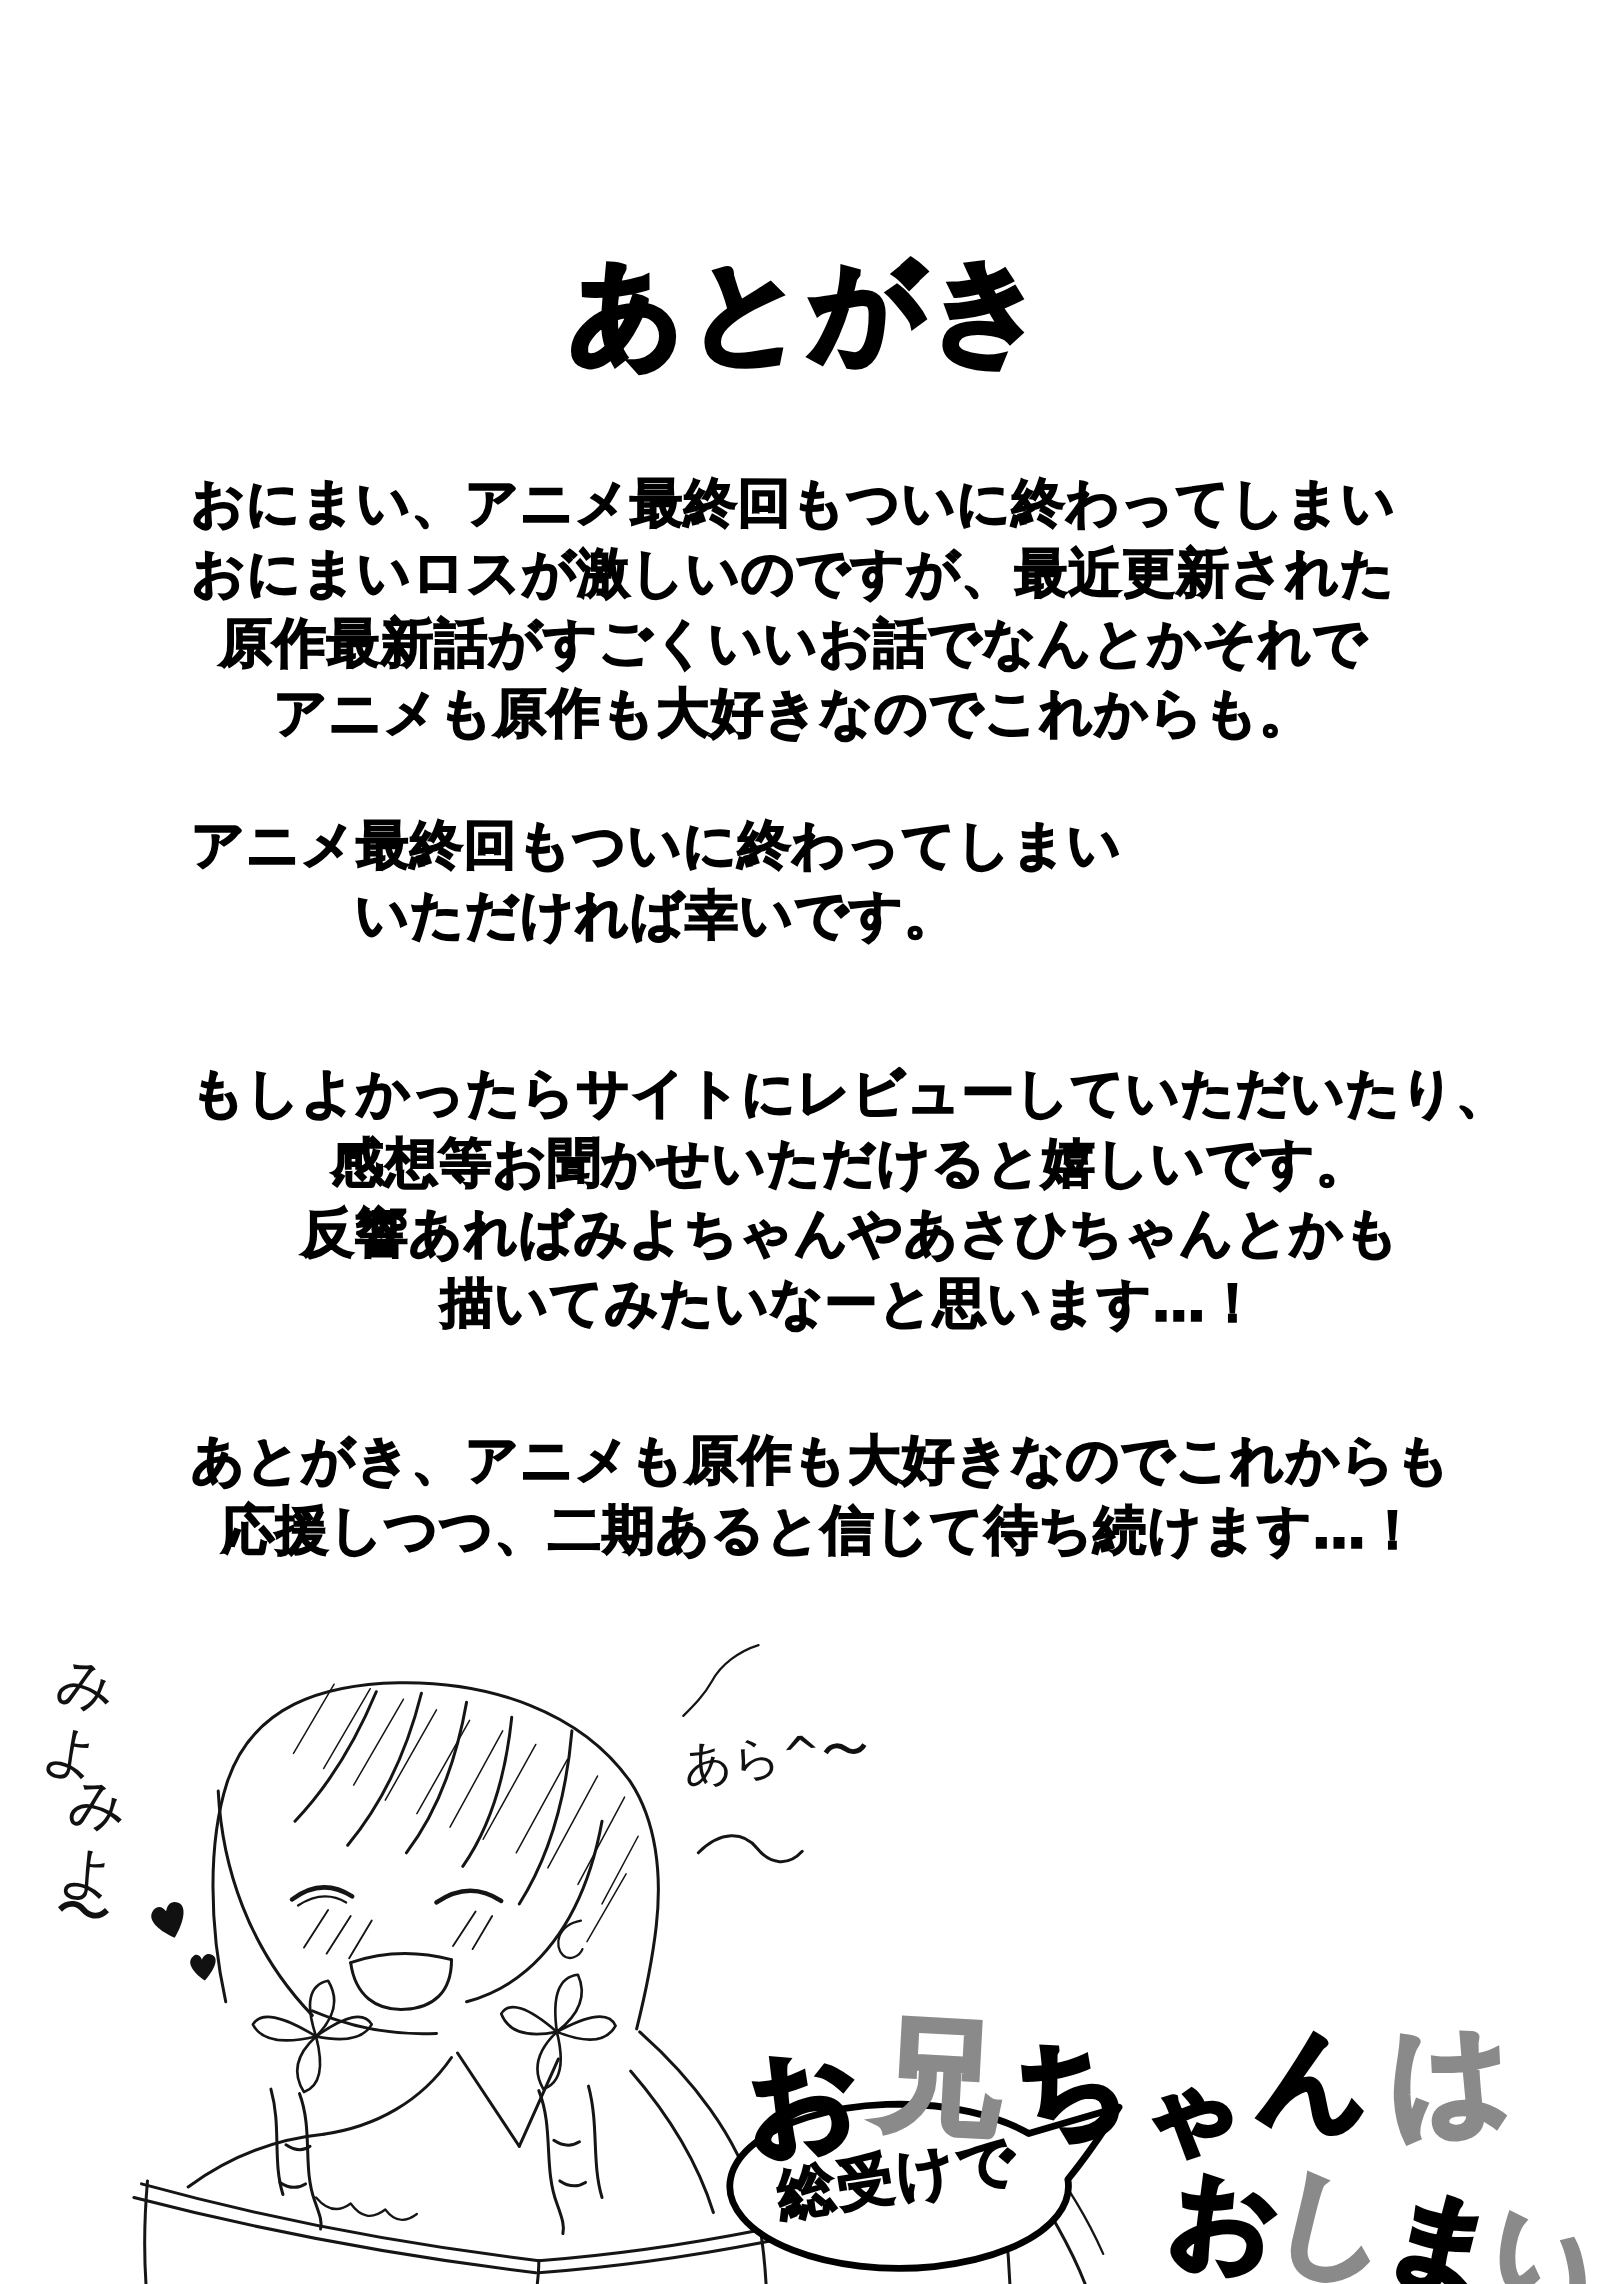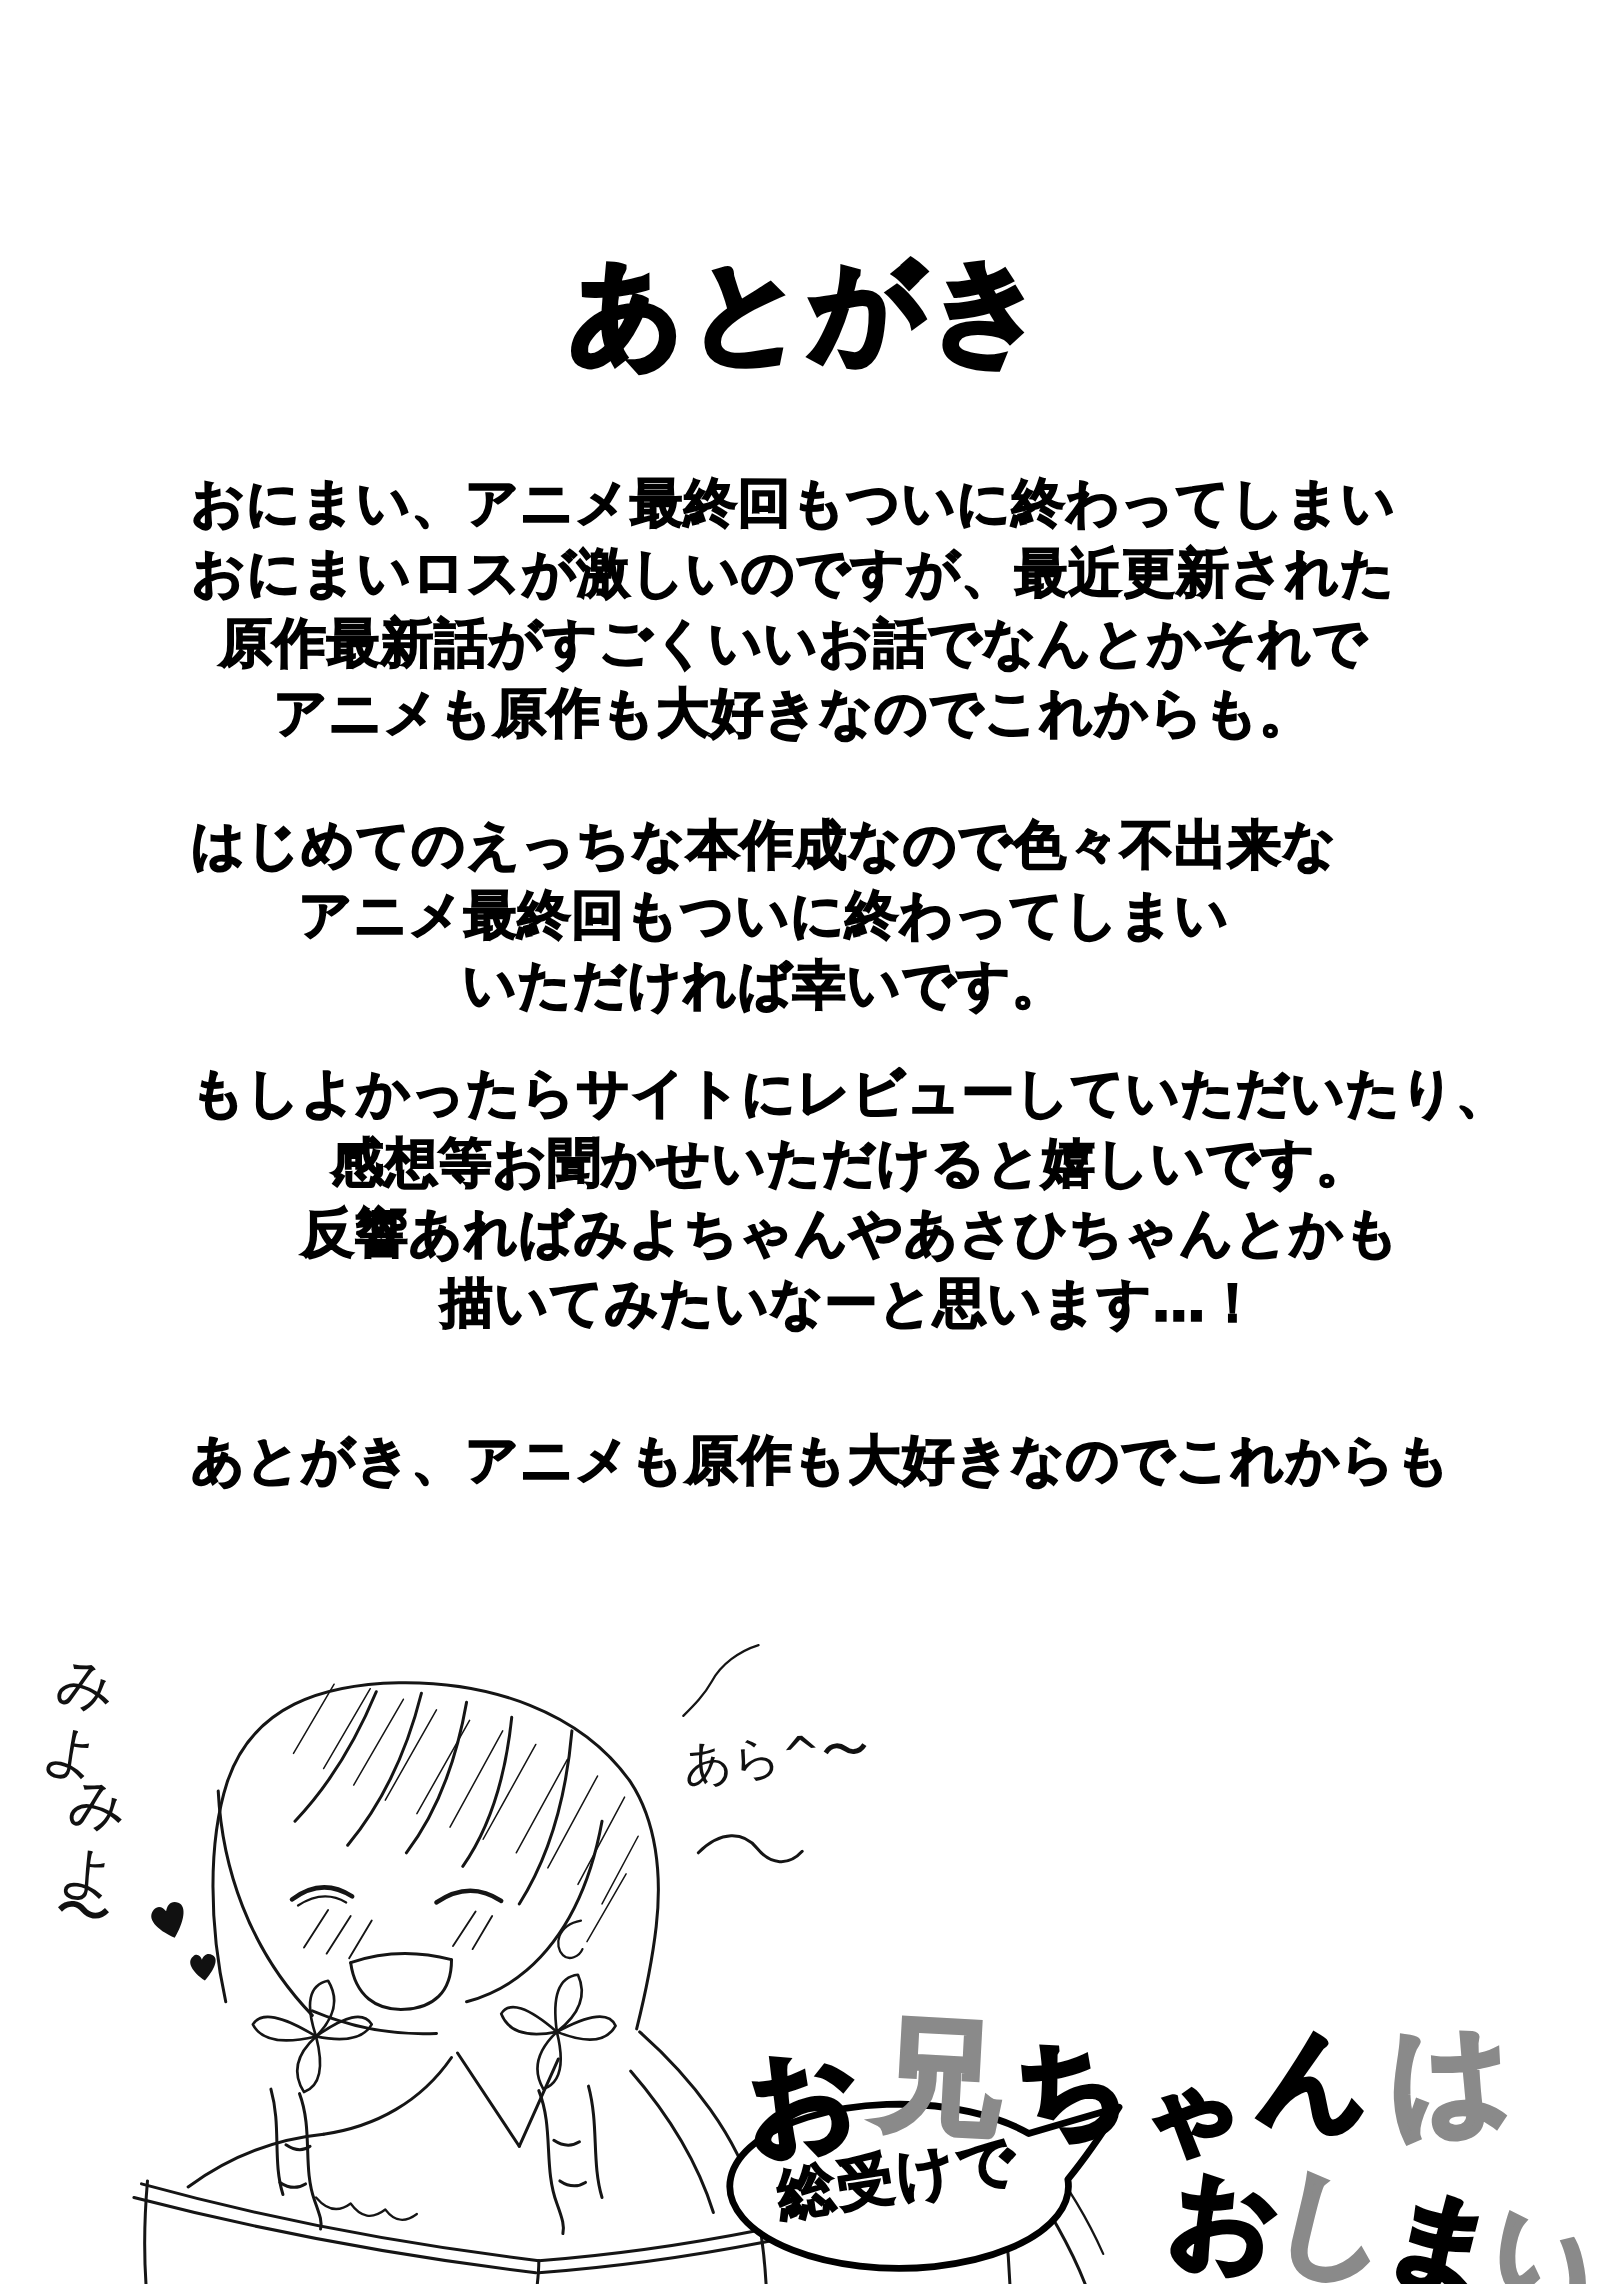--- a/index.html
+++ b/index.html
@@ -60,32 +60,32 @@
 
 <div id="title" class="abs">あとがき</div>
 
 <div id="para1" class="abs para">
   <div class="tline">おにまい、アニメ最終回もついに終わってしまい</div>
   <div class="tline">おにまいロスが激しいのですが、最近更新された</div>
   <div class="tline">原作最新話がすごくいいお話でなんとかそれで</div>
   <div class="tline">アニメも原作も大好きなのでこれからも。</div>
 </div>
 <div id="para2" class="abs para">
-  <div class="tline">はじめてのえっちな本作成なので色々不出来な</div>
   <div class="tline">アニメ最終回もついに終わってしまい</div>
   <div class="tline">いただければ幸いです。</div>
 </div>
 <div id="para3" class="abs para">
   <div class="tline">もしよかったらサイトにレビューしていただいたり、</div>
   <div class="tline">感想等お聞かせいただけると嬉しいです。</div>
   <div class="tline">反響あればみよちゃんやあさひちゃんとかも</div>
   <div class="tline">描いてみたいなーと思います…！</div>
 </div>
 <div id="para4" class="abs para">
   <div class="tline">あとがき、アニメも原作も大好きなのでこれからも</div>
+  <div class="tline">応援しつつ、二期あると信じて待ち続けます…！</div>
 </div>
 
 <div id="miyo1" class="abs hand">みよ</div>
 <div id="miyo2" class="abs hand">みよ〜</div>
 <div id="ara" class="abs hand">あら^〜</div>
 
 <svg id="sketch" class="abs" viewBox="80 2150 1420 885">
   <g stroke="#151515" fill="none" stroke-linecap="round" stroke-linejoin="round">
 
     <g stroke-width="4">

